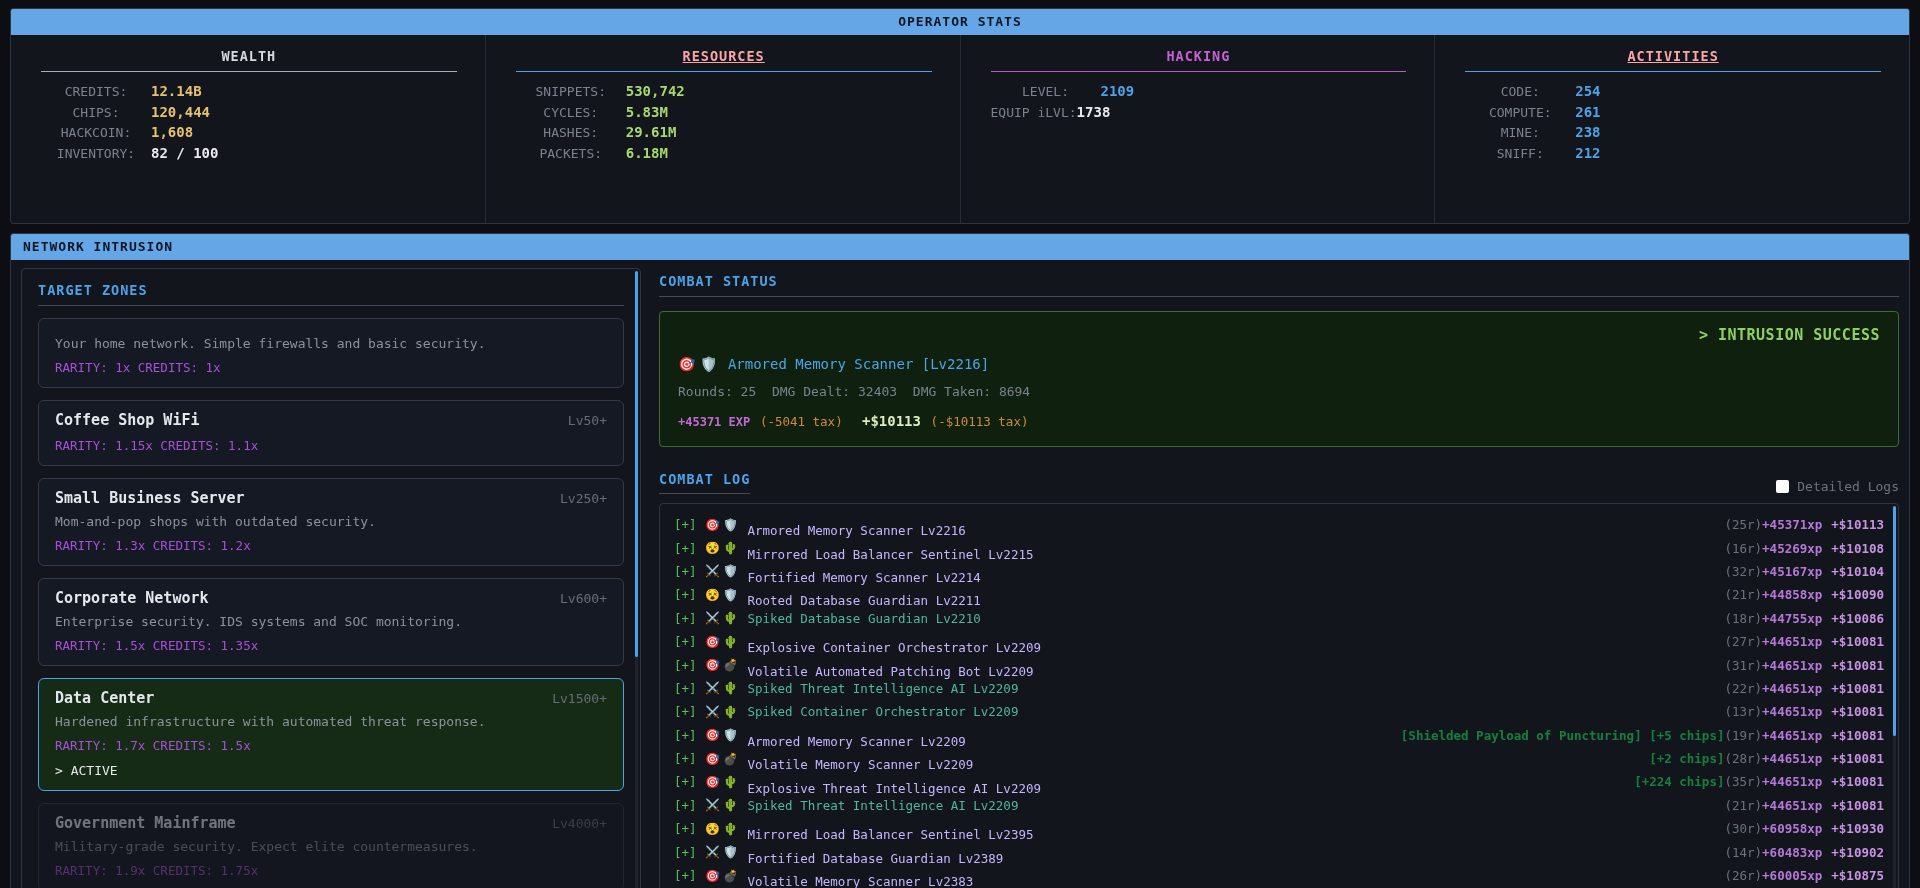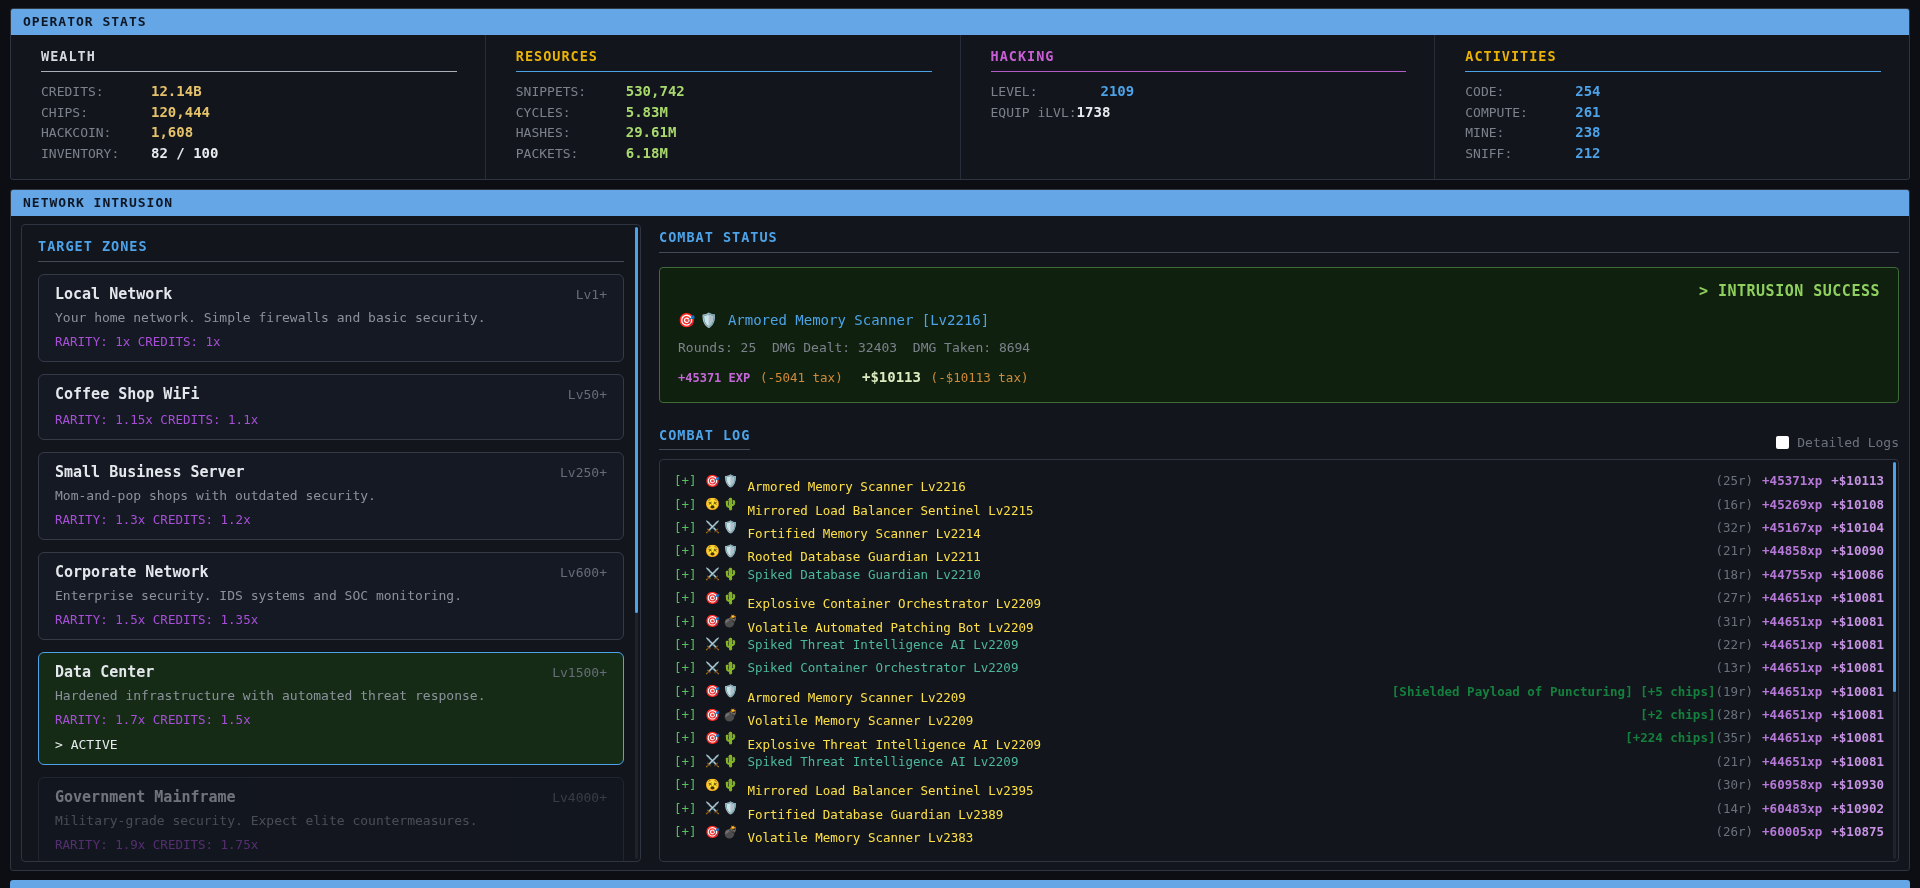--- a/index.html
+++ b/index.html
@@ -10,27 +10,27 @@
     color:#c8ccd2;
     padding:8px 10px 0;
     display:flex; flex-direction:column; gap:9px;
   }
   .panel { border:1px solid #2e3440; background:#12151c; border-radius:3px; display:flex; flex-direction:column; overflow:hidden; }
   .title-bar {
     background:#64a6e6; color:#0d1624; font-weight:bold; font-size:13px;
     letter-spacing:1px; padding:5px 12px; height:26px; flex:0 0 auto;
   }
   
-  #operator-stats { height:172px; flex:0 0 auto; }
+  #operator-stats { height:216px; flex:0 0 auto;text-align:center; }
   .stats-grid { display:flex; flex:1; }
   .stat-section { flex:1; padding:13px 28px 0 30px; }
   .stat-section + .stat-section { border-left:1px solid #272d38; }
   .stat-heading { font-size:13.5px; font-weight:bold; letter-spacing:1px; padding-bottom:7px; border-bottom:1px solid; margin-bottom:11px; }
   .tone-plain   .stat-heading { color:#d6d9de; border-color:#a9afb8; }
-  .tone-blue    .stat-heading { color:#eab308; border-color:#4da3e8; }
+  .tone-blue    .stat-heading { color:#fca5a5; border-color:#4da3e8;text-decoration:underline; }
   .tone-magenta .stat-heading { color:#c95fd4; border-color:#b65cc8; }
   .stat-row { display:flex; align-items:baseline; margin-bottom:4.5px; }
   .stat-label { width:110px; flex:0 0 auto; color:#7b828c; font-size:13px; }
   .stat-label.tight { width:auto; }
   .stat-value { font-size:14px; font-weight:bold; }
   .val-gold  { color:#e6c36b; }
   .val-white { color:#e9ebee; }
   .val-green { color:#a9d96d; }
   .val-blue  { color:#4da3e8; }
   
@@ -64,25 +64,25 @@
   .rw-pale   { color:#dcebc0; font-weight:bold; font-size:14px; }
   .log-head-row { display:flex; justify-content:space-between; align-items:flex-end; margin-top:24px; }
   .short-rule { display:inline-block; border-bottom:1px solid #434b57; padding-bottom:6px; }
   .detailed { display:flex; align-items:center; gap:8px; color:#6c737d; font-size:13px; }
   .checkbox { width:13px; height:13px; background:#ffffff; border-radius:2px; display:inline-block; }
   .log-box { flex:1; border:1px solid #2e3440; border-radius:4px; margin-top:9px; padding:9px 14px; position:relative; overflow:hidden; background:#12151c; }
   .log-row { display:flex; align-items:center; height:23.4px; font-size:12.5px; white-space:pre; }
   .log-marker { color:#56c05e; }
   .log-icons { margin-left:9px; display:inline-flex; gap:3px; font-size:12px; }
   .log-name { margin-left:9px; }
-  .name-blue { color:#fde047;margin-top:12px; }
+  .name-blue { color:#c4b5fd;margin-top:12px; }
   .name-teal { color:#4db89a; }
   .log-spacer { flex:1; }
   .log-rounds { color:#6a727c; }
-  .log-xp { color:#b678d8; margin-left:9px; font-weight:bold; }
+  .log-xp { color:#b678d8; font-weight:bold; }
   .log-money { color:#c793e4; margin-left:9px; font-weight:bold; }
   .log-extra { color:#15803d; margin-left:9px; font-weight:bold; }
   .log-extra:empty { display:none; }
   
   .bottom-sliver { background:#64a6e6; height:26px; border-radius:3px 3px 0 0; flex:0 0 auto; }
 </style>
 </head>
 <body>
 
 <section class="panel" id="operator-stats">
@@ -181,24 +181,20 @@
 </section>
 
 <section class="panel" id="network-intrusion">
   <div class="title-bar">NETWORK INTRUSION</div>
   <div class="ni-body">
 
     <div class="target-zones">
       <div class="sub-head rule">TARGET ZONES</div>
       <div id="zone-list">
   <div class="zone-card">
-    <div class="zone-top">
-      <span class="zone-name">Local Network</span>
-      <span class="zone-level">Lv1+</span>
-    </div>
     <div class="zone-desc">Your home network. Simple firewalls and basic security.</div>
     <div class="zone-rarity">RARITY: 1x CREDITS: 1x</div>
 
   </div>
 
   <div class="zone-card">
     <div class="zone-top">
       <span class="zone-name">Coffee Shop WiFi</span>
       <span class="zone-level">Lv50+</span>
     </div>

